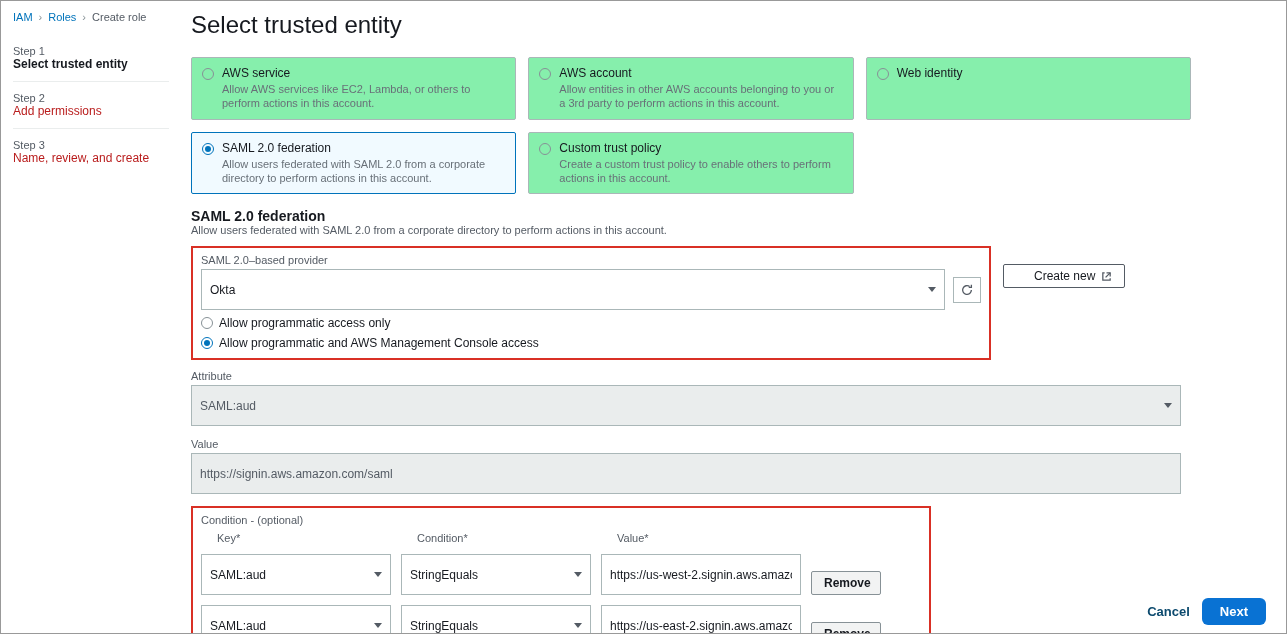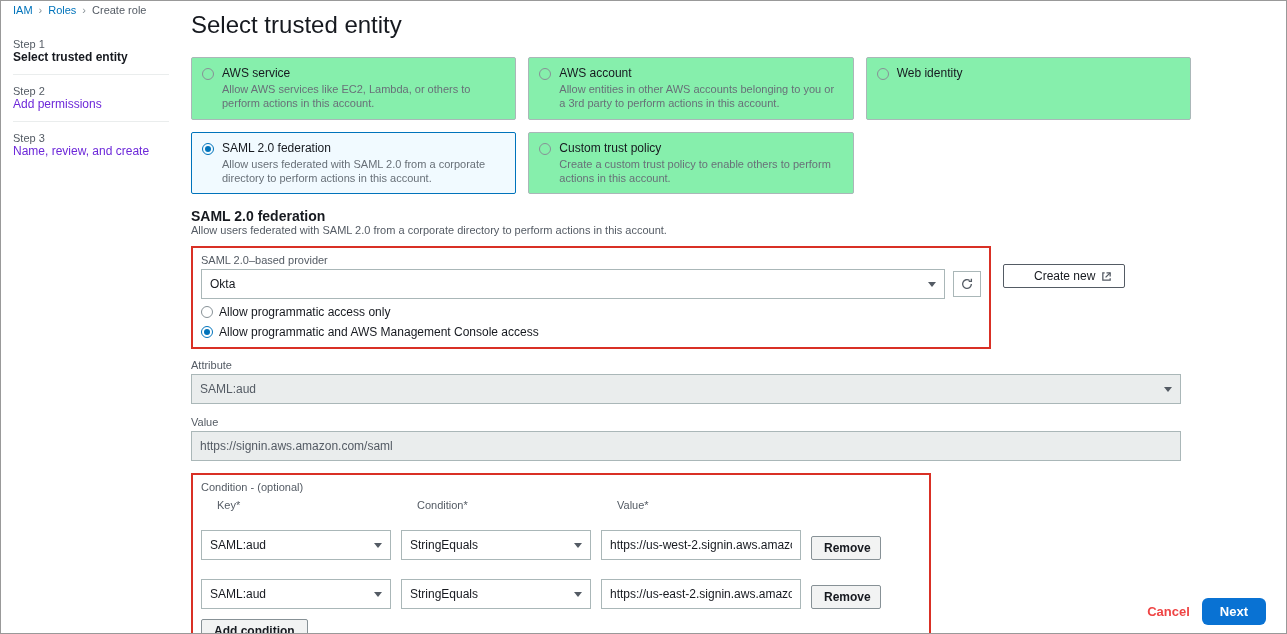--- a/index.html
+++ b/index.html
@@ -1,58 +1,58 @@
 <!DOCTYPE html>
 <html><head>
 <meta charset="utf-8">
 <style>
   * { box-sizing: border-box; margin: 0; padding: 0; }
   body { font-family: "Amazon Ember", "Helvetica Neue", Arial, sans-serif; font-size: 12px; color: #16191f; background: #fff; border: 1px solid #999; width: 1287px; height: 634px; overflow: hidden; position: relative; }
   .container { display: flex; height: 100%; }
-  .sidebar { width: 180px; padding: 3px 12px; }
+  .sidebar { width: 180px; padding: 10px 12px; }
   .main { flex: 1; padding: 10px 20px 50px 10px; overflow-y: auto; }
   .breadcrumb { font-size: 11px; color: #545b64; display: flex; align-items: center; gap: 6px; margin-bottom: 16px; }
   .breadcrumb a { color: #0073bb; text-decoration: none; }
   .breadcrumb .sep { color: #879196; }
   .step { padding: 6px 0; }
   .step .num { font-size: 11px; color: #545b64; }
-  .step .name { font-size: 12px; color: #6d28d9; }
+  .step .name { font-size: 12px; color: #b91c1c; }
   .step.active .name { font-weight: bold; color: #16191f; }
   .step-div { border-top: 1px solid #eaeded; margin: 4px 0; }
   h1 { font-size: 24px; font-weight: 400; margin: 0 0 18px 0; }
   h2 { font-size: 15px; font-weight: 700; margin-bottom: 12px; }
   .entity-grid { display: grid; grid-template-columns: repeat(3, 1fr); gap: 12px; margin-bottom: 14px; max-width: 1000px;}
   .entity-card { border: 1px solid #aab7b8; border-radius: 2px; padding: 8px 10px; display: flex; gap: 8px; cursor: pointer; background:#86efac; }
   .entity-card.selected { border: 1px solid #0073bb; background: #f1faff; }
   .entity-card .radio { width: 12px; height: 12px; border: 1px solid #879196; border-radius: 50%; flex-shrink: 0; margin-top: 2px; position: relative; }
   .entity-card.selected .radio { border-color: #0073bb; }
   .entity-card.selected .radio::after { content:""; position:absolute; top:2px; left:2px; width:6px; height:6px; background:#0073bb; border-radius:50%; }
   .entity-card .title { font-size: 12px; color: #16191f; }
   .entity-card .desc { font-size: 11px; color: #687078; margin-top: 2px; line-height: 1.3; }
   .section-title { font-size: 14px; font-weight: 700; margin-top: 6px; }
   .section-desc { font-size: 11px; color: #545b64; margin-bottom: 10px; }
   .highlight-box { border: 2px solid #d93025; padding: 6px 8px 8px 8px; margin-bottom: 10px; }
   .field-label { font-size: 11px; color: #545b64; margin-bottom: 3px; }
   .row { display:flex; align-items:center; gap:8px; }
-  .select-box, .input-box { border: 1px solid #aab7b8; background:#fff; height: 30px; padding: 0 8px; display:flex; align-items:center; justify-content:space-between; font-size:12px; color:#16191f; }
+  .select-box, .input-box { border: 1px solid #aab7b8; background:#fff; height: 41px; padding: 0 8px; display:flex; align-items:center; justify-content:space-between; font-size:12px; color:#16191f; }
   .select-box { cursor: pointer; }
   .select-box.disabled, .input-box.disabled { background:#eaeded; color:#545b64; }
   .provider-select { flex:1; }
   .caret { width:0;height:0;border-left:4px solid transparent;border-right:4px solid transparent;border-top:5px solid #545b64; }
   .icon-btn { width:28px; height:26px; border:1px solid #aab7b8; background:#fff; display:flex; align-items:center; justify-content:center; cursor:pointer; }
   .btn { border:1px solid #545b64; background:#fff; padding: 4px 12px; font-size:12px; cursor:pointer; border-radius:2px; color:#16191f; display:inline-flex; align-items:center; gap:6px; }
   .btn.small { border-color:#879196; font-weight:700; background:#f2f3f3;margin-top:15px;}
   .radio-line { display:flex; align-items:center; gap:6px; margin-top:6px; font-size:12px; }
   .radio-indicator { width:12px;height:12px;border:1px solid #879196;border-radius:50%;flex-shrink:0;position:relative; }
   .radio-line.selected .radio-indicator { border-color:#0073bb; }
   .radio-line.selected .radio-indicator::after { content:"";position:absolute;top:2px;left:2px;width:6px;height:6px;background:#0073bb;border-radius:50%; }
   .cond-grid { display:grid; grid-template-columns: 190px 190px 200px 70px; gap: 10px; align-items:end; margin-top:6px; }
   .cond-head { font-size:11px; color:#545b64;padding-left:16px; }
   .footer { position:absolute; bottom:8px; right:20px; display:flex; gap:12px; align-items:center; }
-  .btn-link { color:#ef4444; background:none; border:none; font-size:13px; cursor:pointer; font-weight:700;text-align:right;}
+  .btn-link { color:#0c4a6e; background:none; border:none; font-size:13px; cursor:pointer; font-weight:700;text-align:right;}
   .btn-primary { background:#0972d3; color:#fff; border:none; padding:6px 18px; font-size:13px; font-weight:700; cursor:pointer; border-radius:6px; }
   .external-icon { width:11px; height:11px; }
   .refresh-icon { width:14px; height:14px; }
   .attr-block, .val-block { margin-bottom:12px; max-width: 990px;}
   .attr-block .select-box, .val-block .input-box { width:100%; }
 </style>
 </head>
 <body>
 
 <div class="container">

